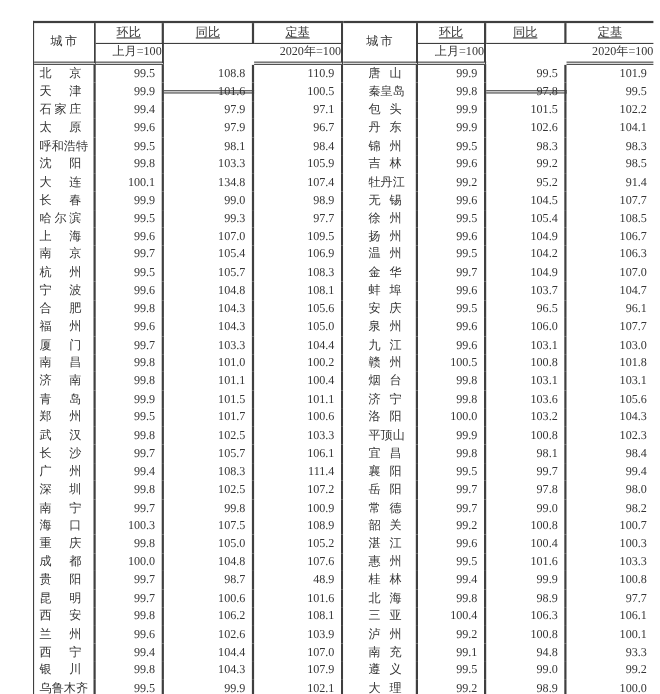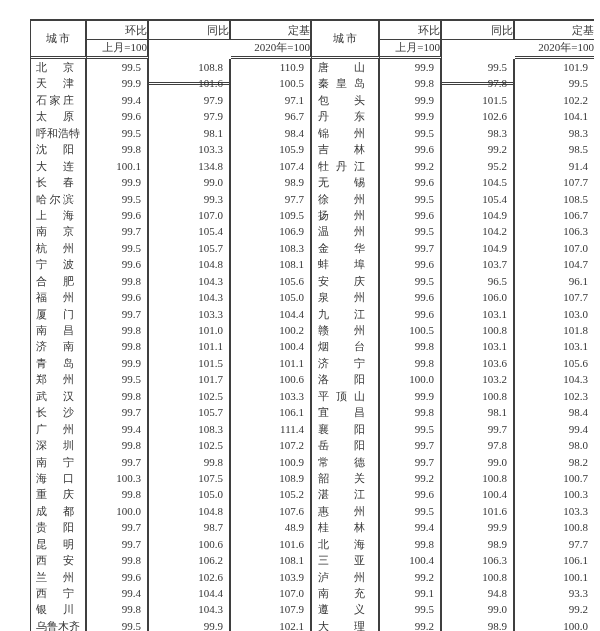--- a/index.html
+++ b/index.html
@@ -38,33 +38,33 @@
   
   .tbl-right .c3{border-right:none;}
 
   
   .hcity{
     grid-column:1;grid-row:1/3;
     text-align:center;line-height:34px;
     letter-spacing:2px;padding-left:2px;
     border-bottom:3px double var(--ln);
   }
-  .h1{grid-row:1;text-align:right;line-height:18px;border-bottom:1px solid var(--ln);}
+  .h1{grid-row:1;text-align:center;line-height:18px;border-bottom:1px solid var(--ln);text-decoration:underline;}
   .h1.p2{grid-column:2;} .h1.p3{grid-column:3;} .h1.p4{grid-column:4;}
   .h2{grid-row:2;text-align:right;line-height:15px;border-bottom:3px double var(--ln);}
   .h2.p2{grid-column:2;} .h2.p3{grid-column:3;margin-top:42px;} .h2.p4{grid-column:4;}
 
   
   .d{line-height:16.45px;}
   .city{
     text-align:justify;
     text-align-last:justify;
     padding:0 11px 0 5px;
   }
-  .tbl-right .city{padding:0 13px 0 6px;}
+  .tbl-right .city{padding:0 13px 0 23px;}
   .num{text-align:right;padding-right:6px;}
 </style>
 </head>
 <body>
 
 <div class="page">
   <div class="wrap">
 
     <section class="tbl tbl-left">
       <div class="cell hcity">城市</div>

